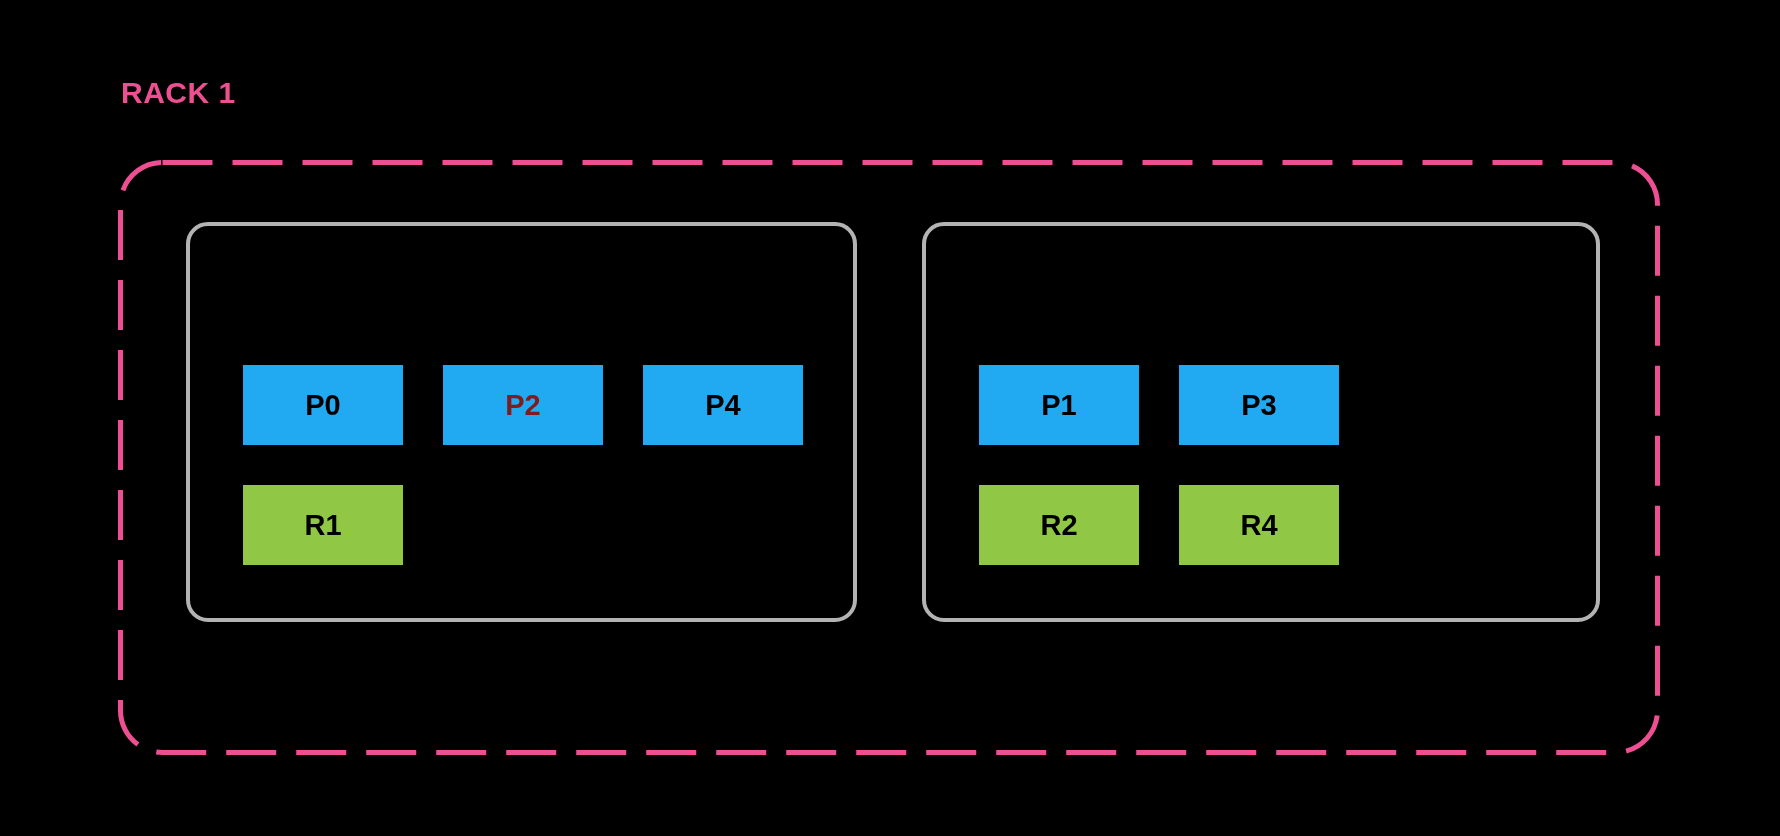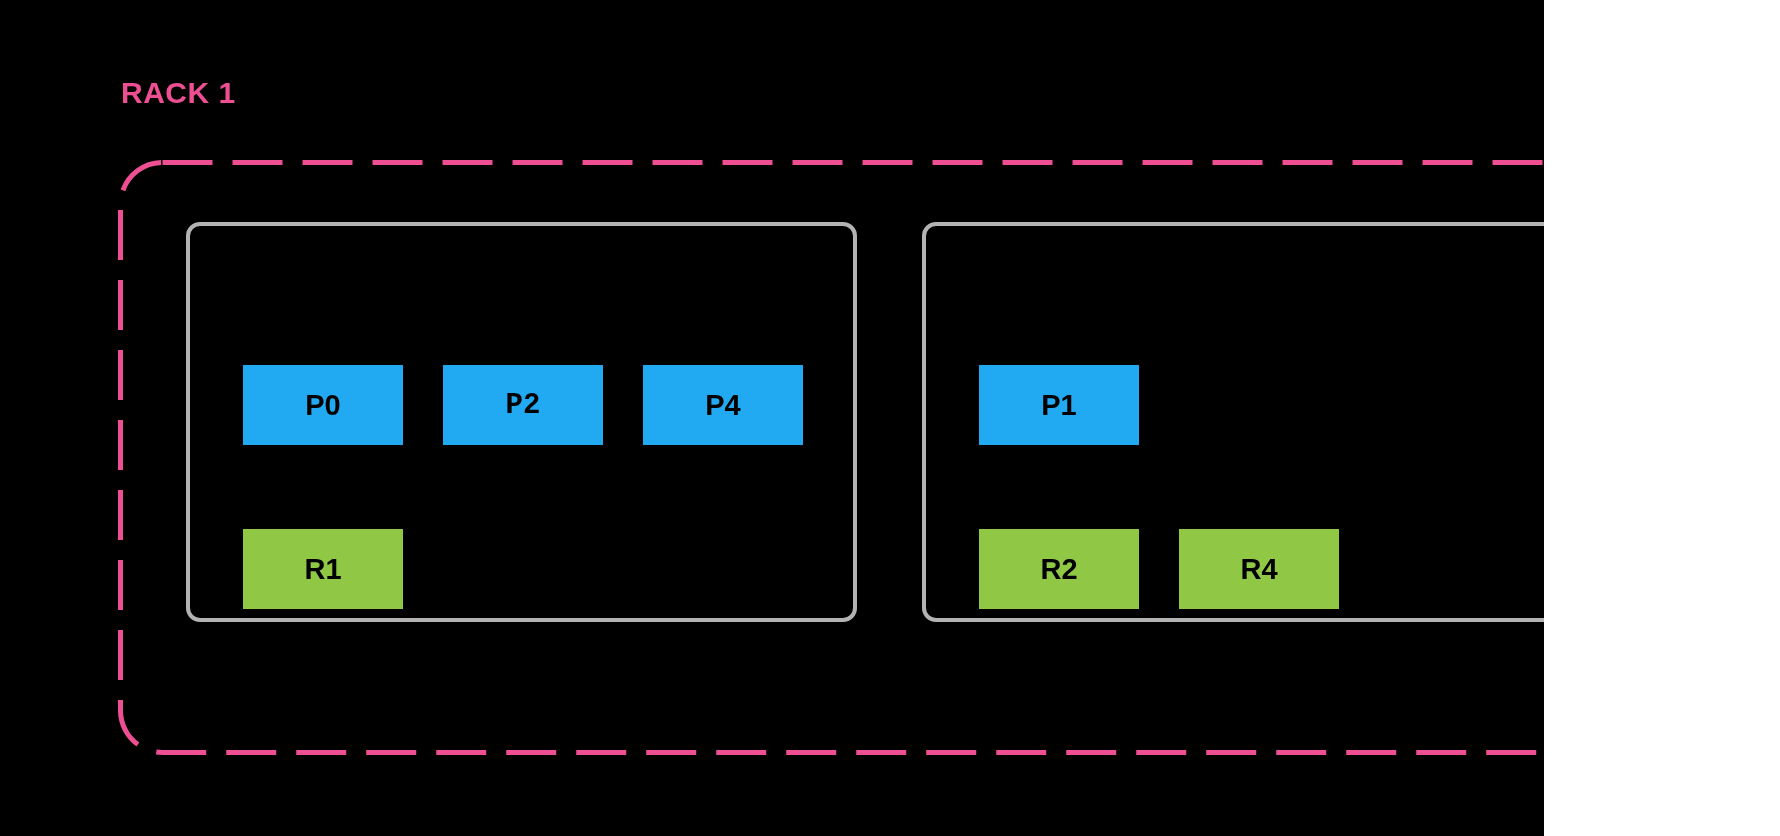--- a/index.html
+++ b/index.html
@@ -4,21 +4,21 @@
 <style>
   html, body {
     margin: 0;
     padding: 0;
   }
   body {
     font-family: "Liberation Sans", sans-serif;
   }
   .canvas {
     position: relative;
-    width: 1544px;
+    width: 1780px;
     height: 836px;
     overflow: hidden;
   }
   .rack-label {
     position: absolute;
     left: 121px;
     top: 78px;
     font-size: 30px;
     font-weight: 700;
     letter-spacing: 0.5px;
@@ -29,60 +29,61 @@
     left: 0;
     top: 0;
     width: 1780px;
     height: 836px;
   }
   .node {
     position: absolute;
     top: 222px;
     height: 400px;
     border: 4px solid #b3b3b3;
-    border-radius: 14px;
+    border-radius: 22px;
     box-sizing: border-box;
     background: transparent;
   }
   .node-left  { left: 186px; width: 671px; }
   .node-right { left: 922px; width: 678px; }
   .slot {
     position: absolute;
     width: 160px;
     height: 80px;
     display: flex;
     align-items: center;
     justify-content: center;
     font-size: 29px;
     font-weight: 700;
     line-height: 1;
   }
   .c1 { left: 53px; }
   .c2 { left: 253px; }
   .c3 { left: 453px; text-align: right; }
   .r1 { top: 139px; }
-  .r2 { top: 259px; margin-top: 44px; }
+  .r2 { top: 259px; }
 </style>
 </head>
 <body>
 
 <div class="canvas" style="background-color: rgb(0, 0, 0);">
 
   <div class="rack-label" style="color: rgb(237, 79, 146);">RACK 1</div>
 
   <svg class="rack-boundary-svg" viewBox="0 0 1780 836" xmlns="http://www.w3.org/2000/svg">
     <rect x="120.5" y="162.5" width="1537" height="590" rx="42" fill="none" stroke-width="5" stroke-dasharray="50 20" stroke="#ED4F92"></rect>
   </svg>
 
   <div class="node node-left" style="border-color: rgb(179, 179, 179);">
     <div class="slot c1 r1" style="background-color: rgb(33, 169, 242); color: rgb(0, 0, 0);">P0</div>
-    <div class="slot c2 r1" style="background-color: rgb(33, 169, 242); color: #000000; font-family: Liberation Mono, monospace;">P2</div>
+    <div class="slot c2 r1" style="background-color: rgb(33, 169, 242); color: #7f1d1d;">P2</div>
     <div class="slot c3 r1" style="background-color: rgb(33, 169, 242); color: rgb(0, 0, 0);">P4</div>
     <div class="slot c1 r2" style="background-color: rgb(144, 200, 69); color: rgb(0, 0, 0);">R1</div>
   </div>
 
   <div class="node node-right" style="border-color: rgb(179, 179, 179);">
     <div class="slot c1 r1" style="background-color: rgb(33, 169, 242); color: rgb(0, 0, 0);">P1</div>
+    <div class="slot c2 r1" style="background-color: rgb(33, 169, 242); color: rgb(0, 0, 0);">P3</div>
     <div class="slot c1 r2" style="background-color: rgb(144, 200, 69); color: #000000;">R2</div>
     <div class="slot c2 r2" style="background-color: rgb(144, 200, 69); color: rgb(0, 0, 0);">R4</div>
   </div>
 
 </div>
 
 </body></html>

